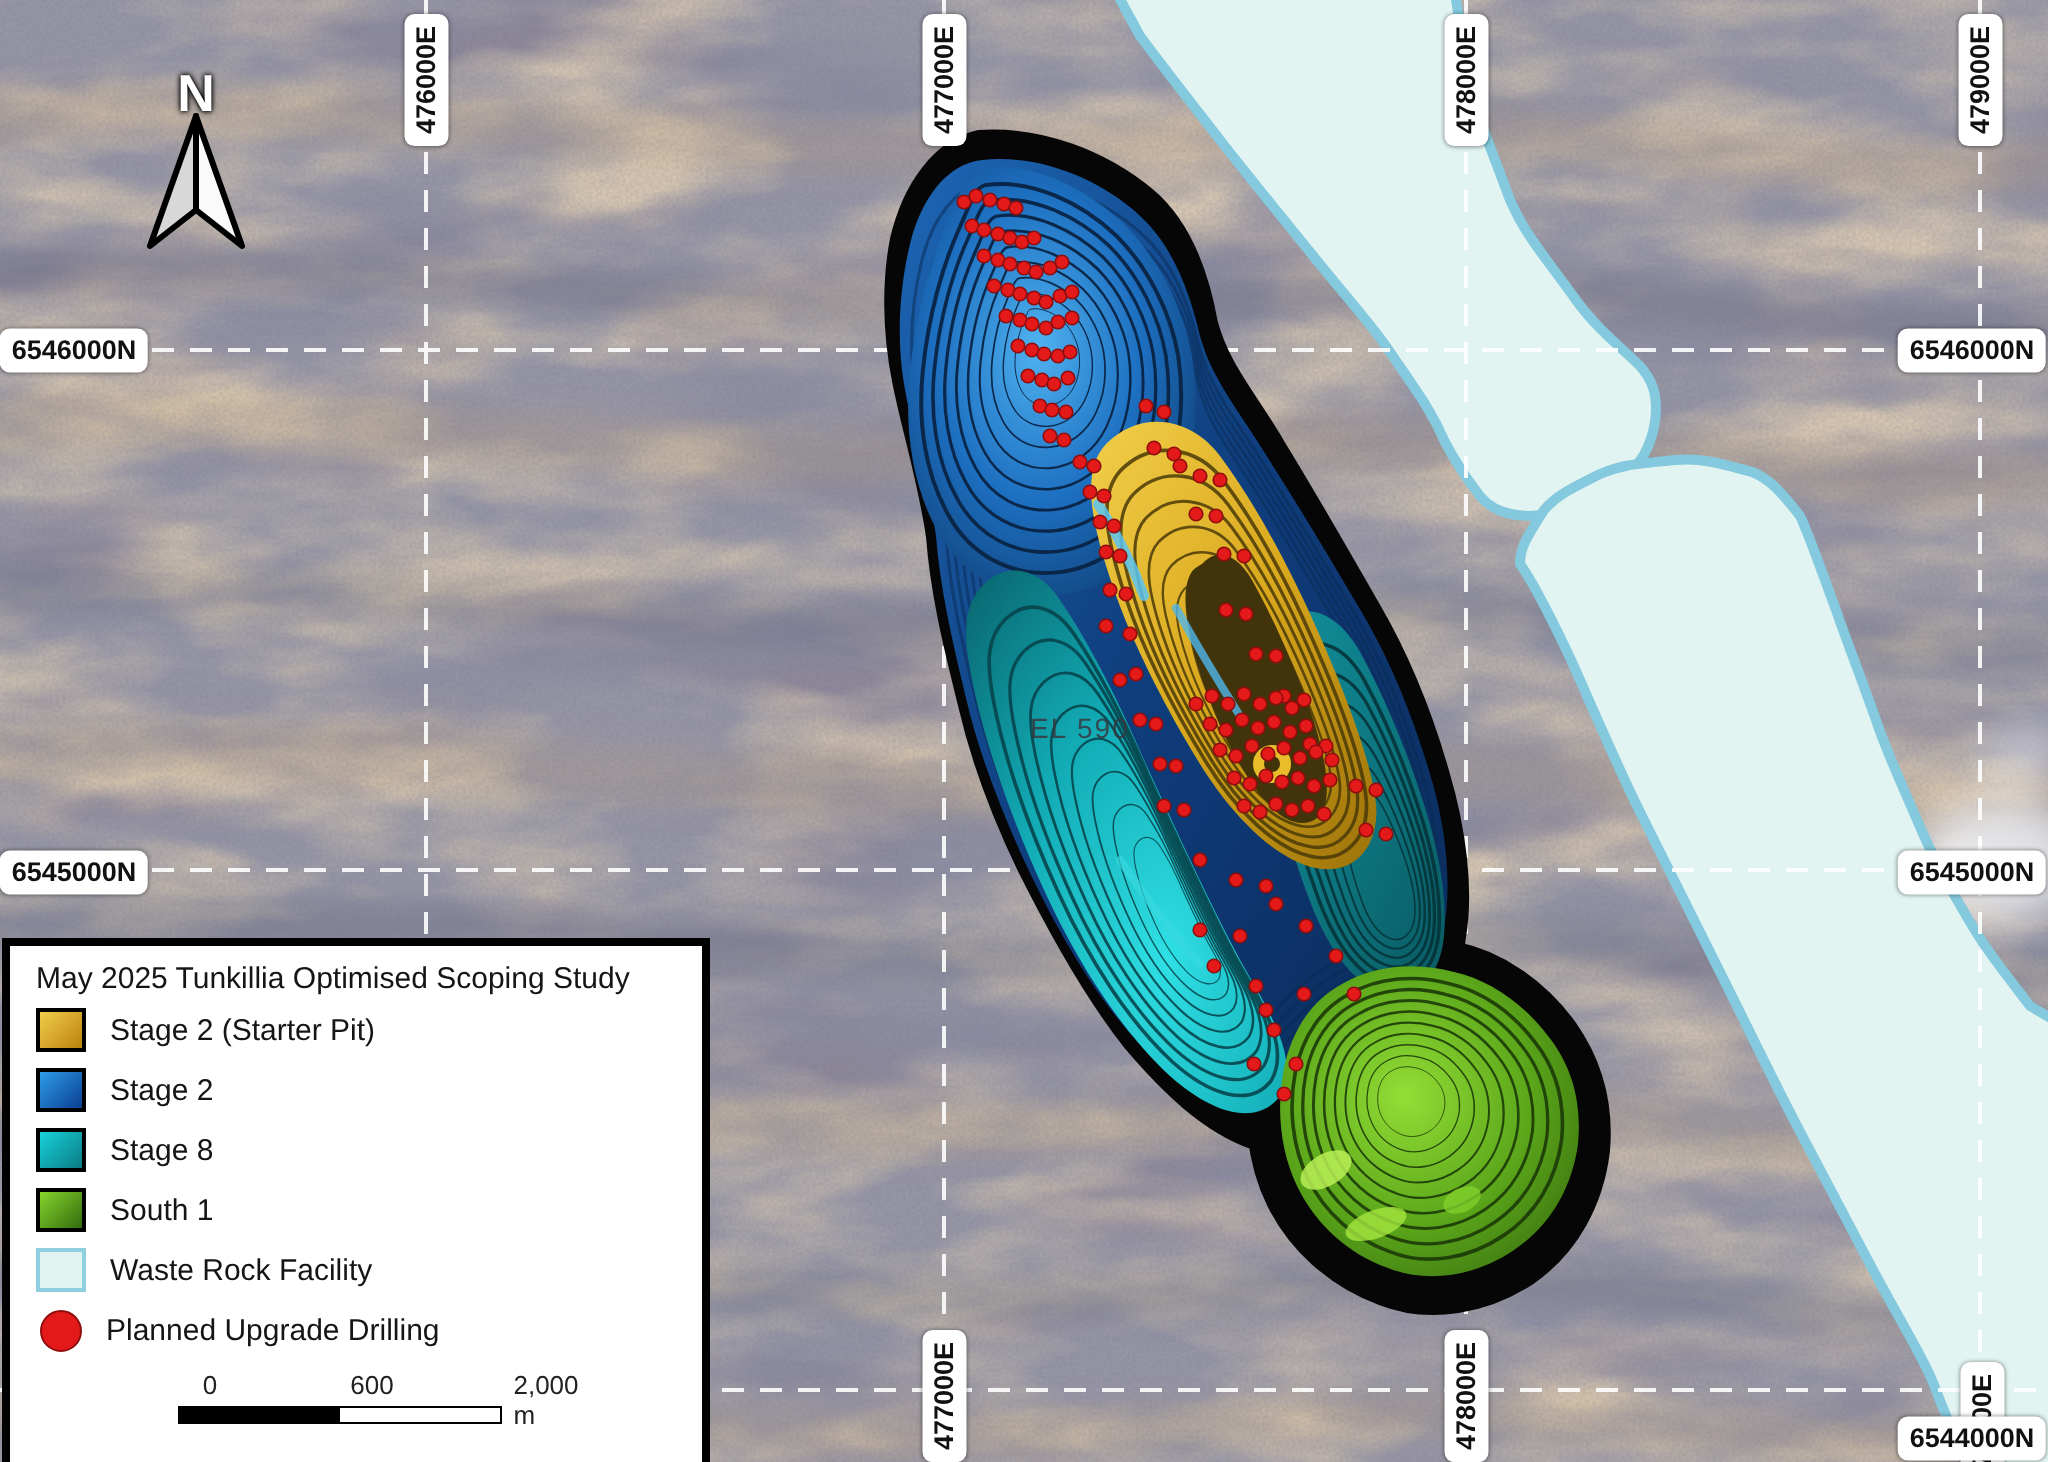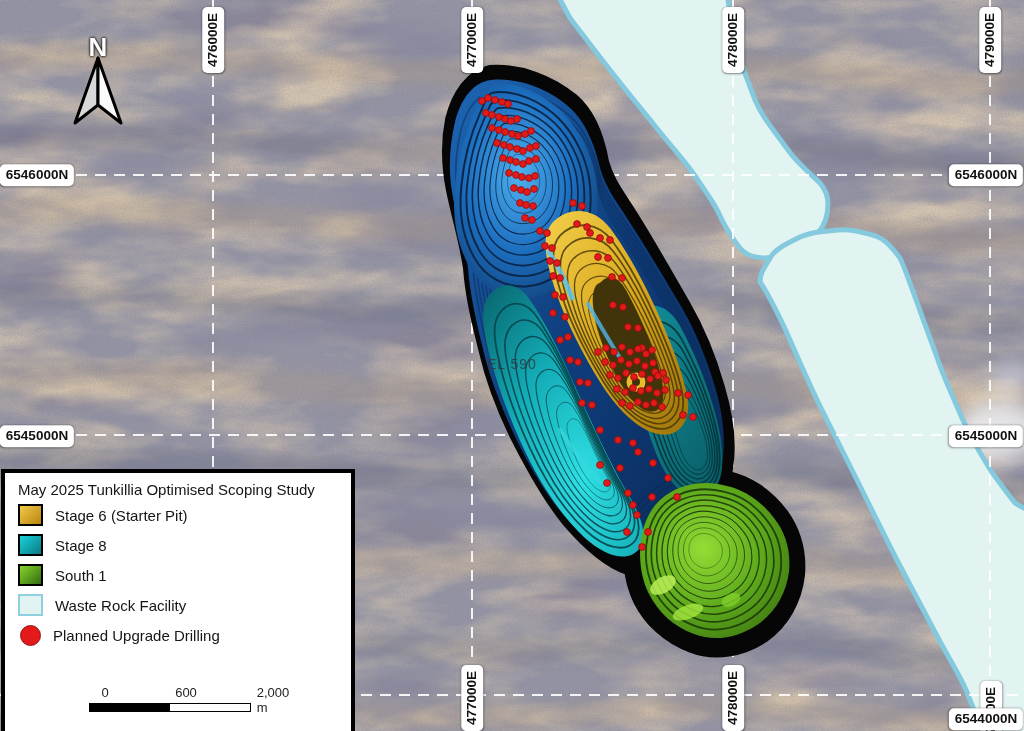--- a/index.html
+++ b/index.html
@@ -10,21 +10,21 @@
   .pill{position:absolute;background:#fff;color:#111;font-weight:bold;font-size:13.5px;
         line-height:1;padding:4px 6px;border-radius:5px;white-space:nowrap;
         box-shadow:0 0 2px rgba(0,0,0,.45);transform:translate(-50%,-50%);}
   .pill.vert{transform:translate(-50%,-50%) rotate(-90deg);}
   
   #north-n{position:absolute;left:98px;top:47px;transform:translate(-50%,-50%);
            color:#fff;font-weight:bold;font-size:26px;
            text-shadow:0 0 3px #000,0 0 2px #000;}
   
   #el-label{position:absolute;left:487px;top:356px;font-size:14px;color:rgba(55,55,62,.85);
-            letter-spacing:1px;}
+            letter-spacing:1px;padding-left:28px;}
   
   #legend{position:absolute;left:1px;top:449px;width:346px;height:262px;background:#fff;
           border:4px solid #000;margin-top:20px;}
   #legend-title{font-size:15px;color:#151515;margin:8px 0 2px 13px;}
   .lrow{display:flex;align-items:center;height:30px;margin-left:13px;}
   .swatch{width:25px;height:22px;border:2px solid #000;box-sizing:border-box;flex:0 0 25px;}
   .swatch.round{width:21px;height:21px;border-radius:50%;border:1px solid #8f0d0d;margin-left:2px;flex:0 0 21px;}
   .lrow .lbl{font-size:15px;color:#151515;margin-left:12px;}
   #scalebar{position:absolute;left:68px;top:212px;width:230px;}
   #sb-ticks{position:relative;height:15px;font-size:13px;color:#222;}
@@ -384,21 +384,25 @@
 <div class="pill" style="left:37px;top:175px;">6546000N</div>
 <div class="pill" style="left:37px;top:436px;">6545000N</div>
 <div class="pill" style="left:986px;top:175px;">6546000N</div>
 <div class="pill" style="left:986px;top:436px;">6545000N</div>
 <div class="pill" style="left:986px;top:695px;margin-top:24px;">6544000N</div>
 
 <div id="legend">
   <div id="legend-title">May 2025 Tunkillia Optimised Scoping Study</div>
   <div class="lrow">
     <div class="swatch" style="background: linear-gradient(135deg, rgb(240, 204, 74), rgb(187, 131, 12)); border-color: rgb(0, 0, 0);"></div>
-    <span class="lbl">Stage 6 (Starter Pit)</span>
+    <span class="lbl">Stage 2 (Starter Pit)</span>
+  </div>
+  <div class="lrow">
+    <div class="swatch" style="background: linear-gradient(135deg, rgb(46, 156, 232), rgb(10, 63, 146)); border-color: rgb(0, 0, 0);"></div>
+    <span class="lbl">Stage 2</span>
   </div>
   <div class="lrow">
     <div class="swatch" style="background: linear-gradient(135deg, rgb(26, 210, 218), rgb(10, 122, 132)); border-color: rgb(0, 0, 0);"></div>
     <span class="lbl">Stage 8</span>
   </div>
   <div class="lrow">
     <div class="swatch" style="background: linear-gradient(135deg, rgb(134, 212, 44), rgb(51, 108, 14)); border-color: rgb(0, 0, 0);"></div>
     <span class="lbl">South 1</span>
   </div>
   <div class="lrow">

